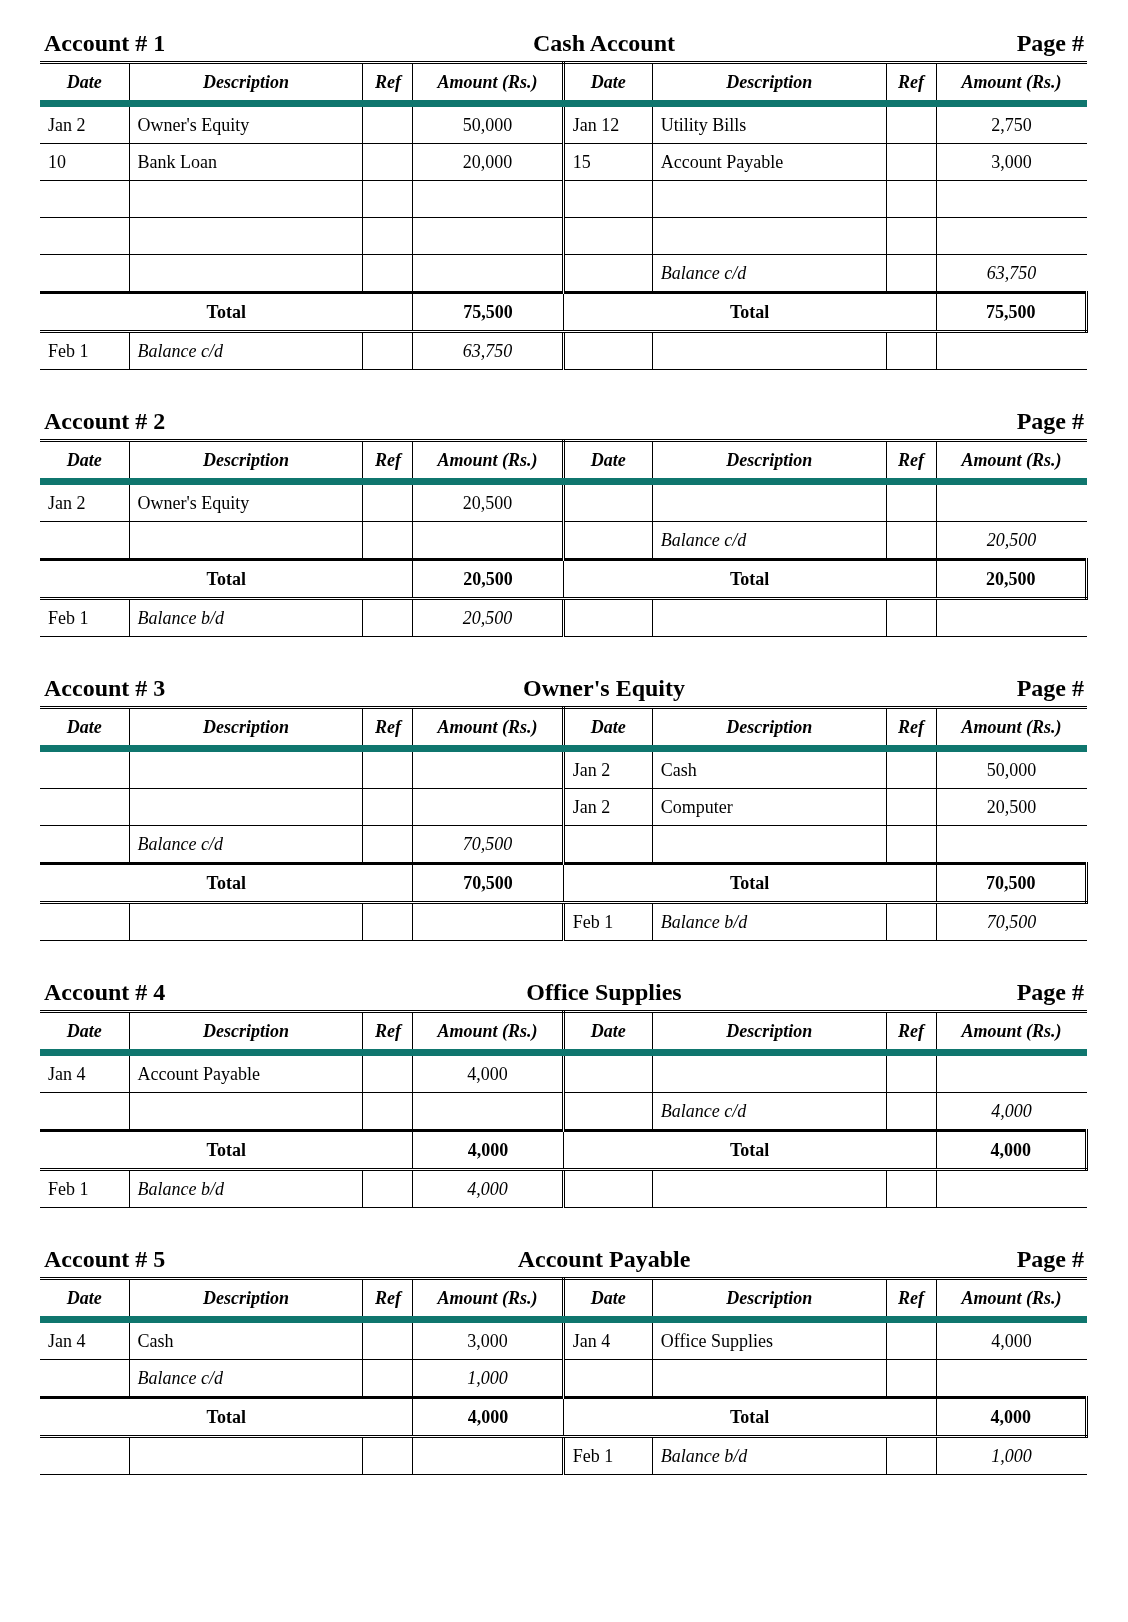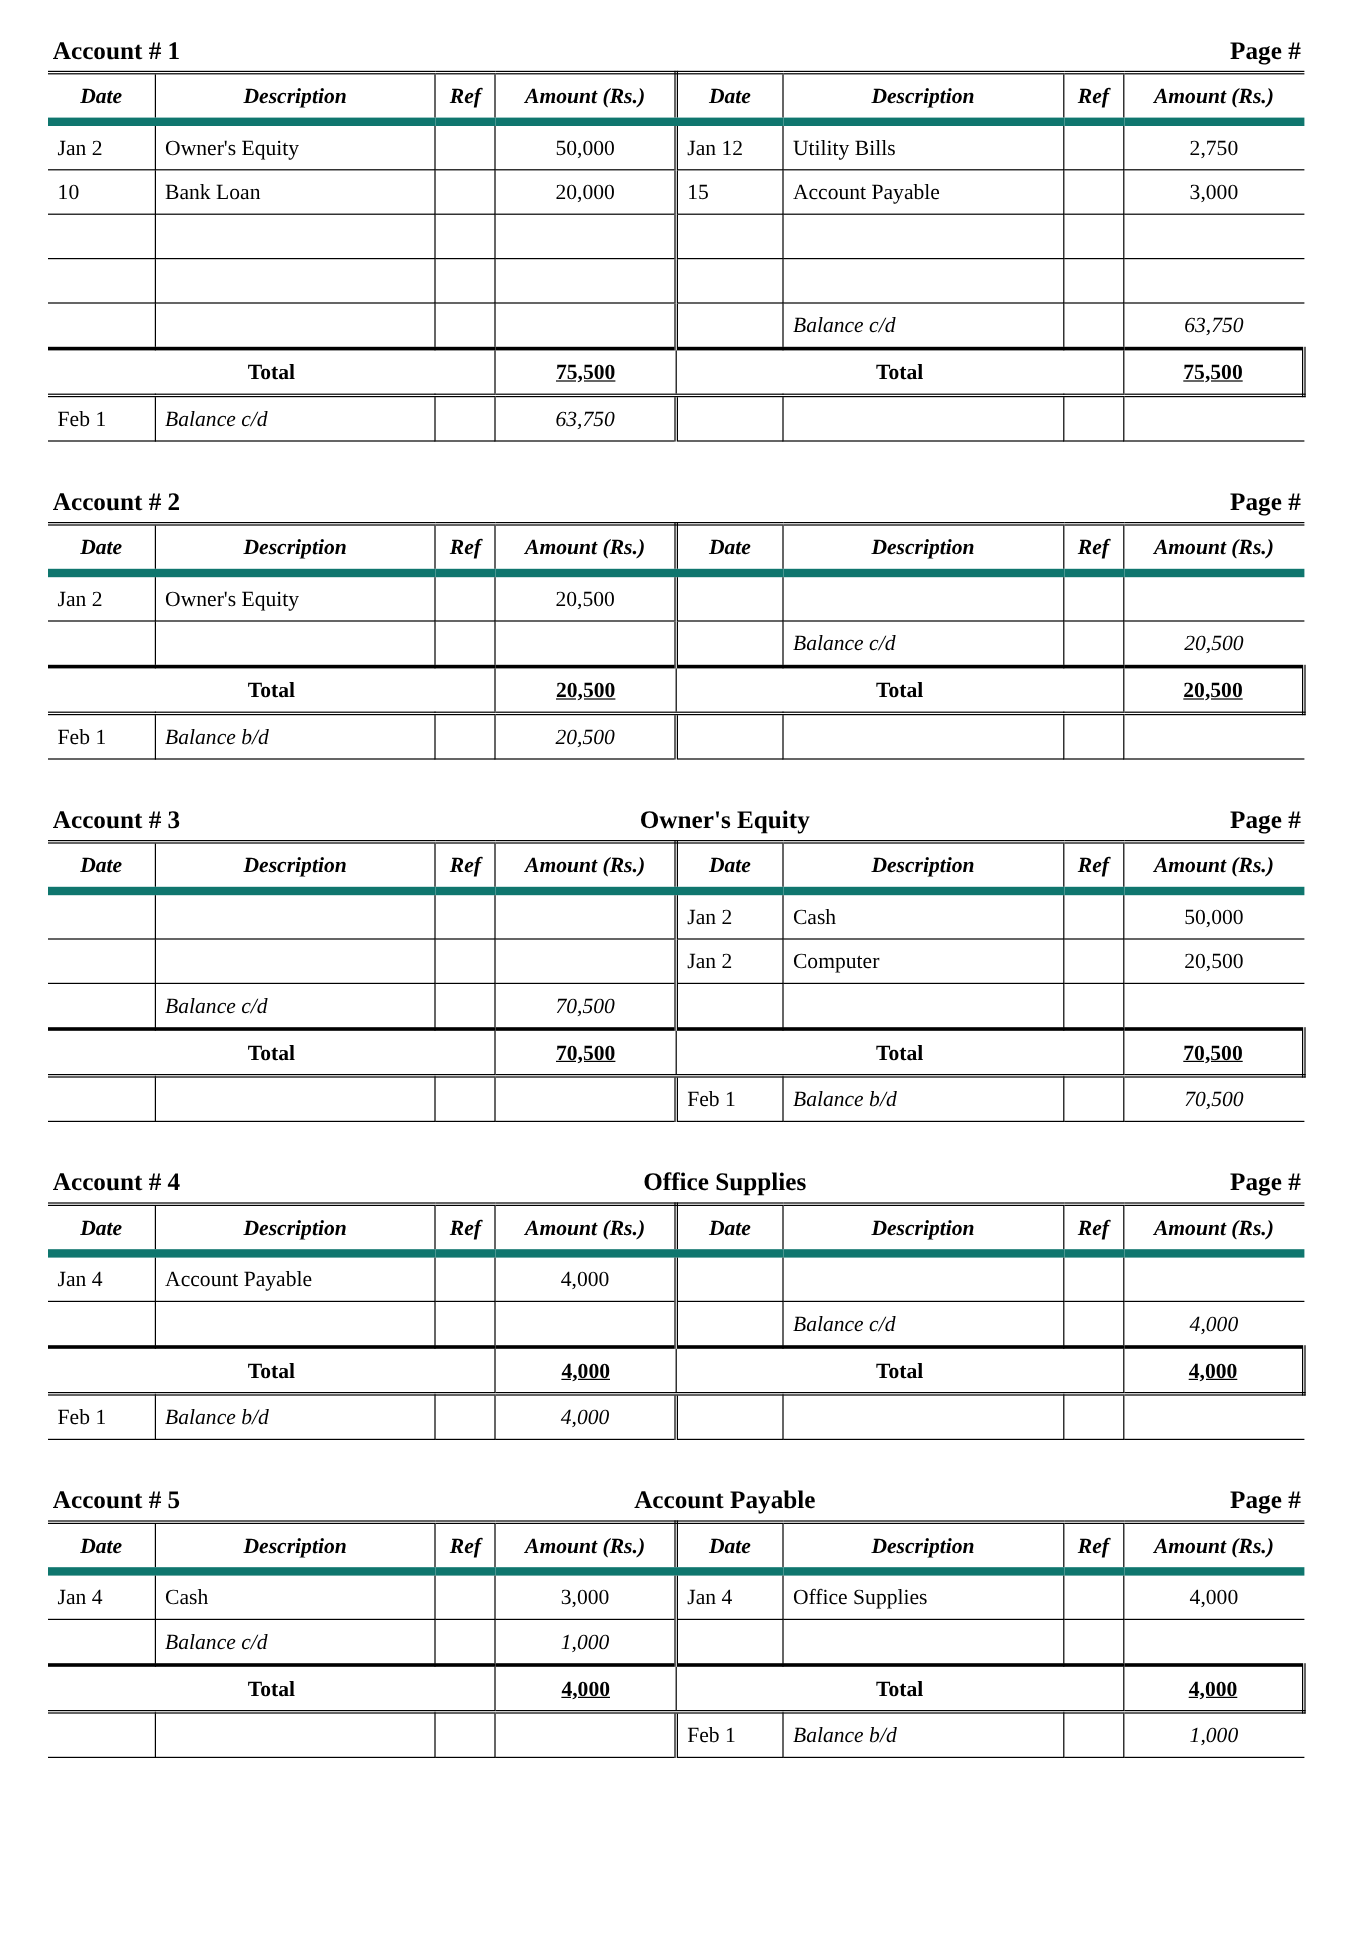--- a/index.html
+++ b/index.html
@@ -10,21 +10,21 @@
       margin: 0;
       padding: 30px 40px;
       width: 1128px;
       box-sizing: border-box;
     }
     .ledger-block { margin-bottom: 38px; }
     .ledger-header {
       display: flex;
       justify-content: space-between;
       font-weight: bold;
-      font-size: 21px;
+      font-size: 24px;
       margin: 0 4px 4px 4px;
     }
     .ledger-header .center-title { text-align: center; flex: 1; }
     .ledger-header .acct-no { width: 200px; text-align: left; }
     .ledger-header .page-no { width: 120px; text-align: right; }
     table.ledger {
       border-collapse: collapse;
       width: 100%;
       table-layout: fixed;
     }
@@ -58,31 +58,32 @@
     table.ledger th:last-child, table.ledger td:last-child { border-right: none; }
     
     table.ledger th:nth-child(4), table.ledger td:nth-child(4) { border-right: 3px double #000; }
     
     tr.line td { border-bottom: 1px solid #000; }
     tr.thick-top td { border-top: 3px solid #000; }
     tr.dbl-below td { border-bottom: 3px double #000; }
     tr.thin-below td { border-bottom: 1px solid #000; }
     
     td.total-label { text-align: center; font-weight: bold; }
-    td.total-amt   { text-align: center; font-weight: bold; text-decoration: underline; }
+    td.total-amt   { text-align: center; font-weight: bold; }
     
     td.total-label { border-right: 1px solid #000; }
   </style>
 </head>
 <body>
 
 <div id="ledgers">
     <div class="ledger-block">
       <div class="ledger-header">
         <span class="acct-no">Account  # 1</span>
+        <span class="center-title">Cash Account</span>
         <span class="page-no">Page #</span>
       </div>
       <table class="ledger">
         <colgroup>
           <col class="date">
           <col class="desc">
           <col class="ref">
           <col class="amt">
           <col class="date">
           <col class="desc">

